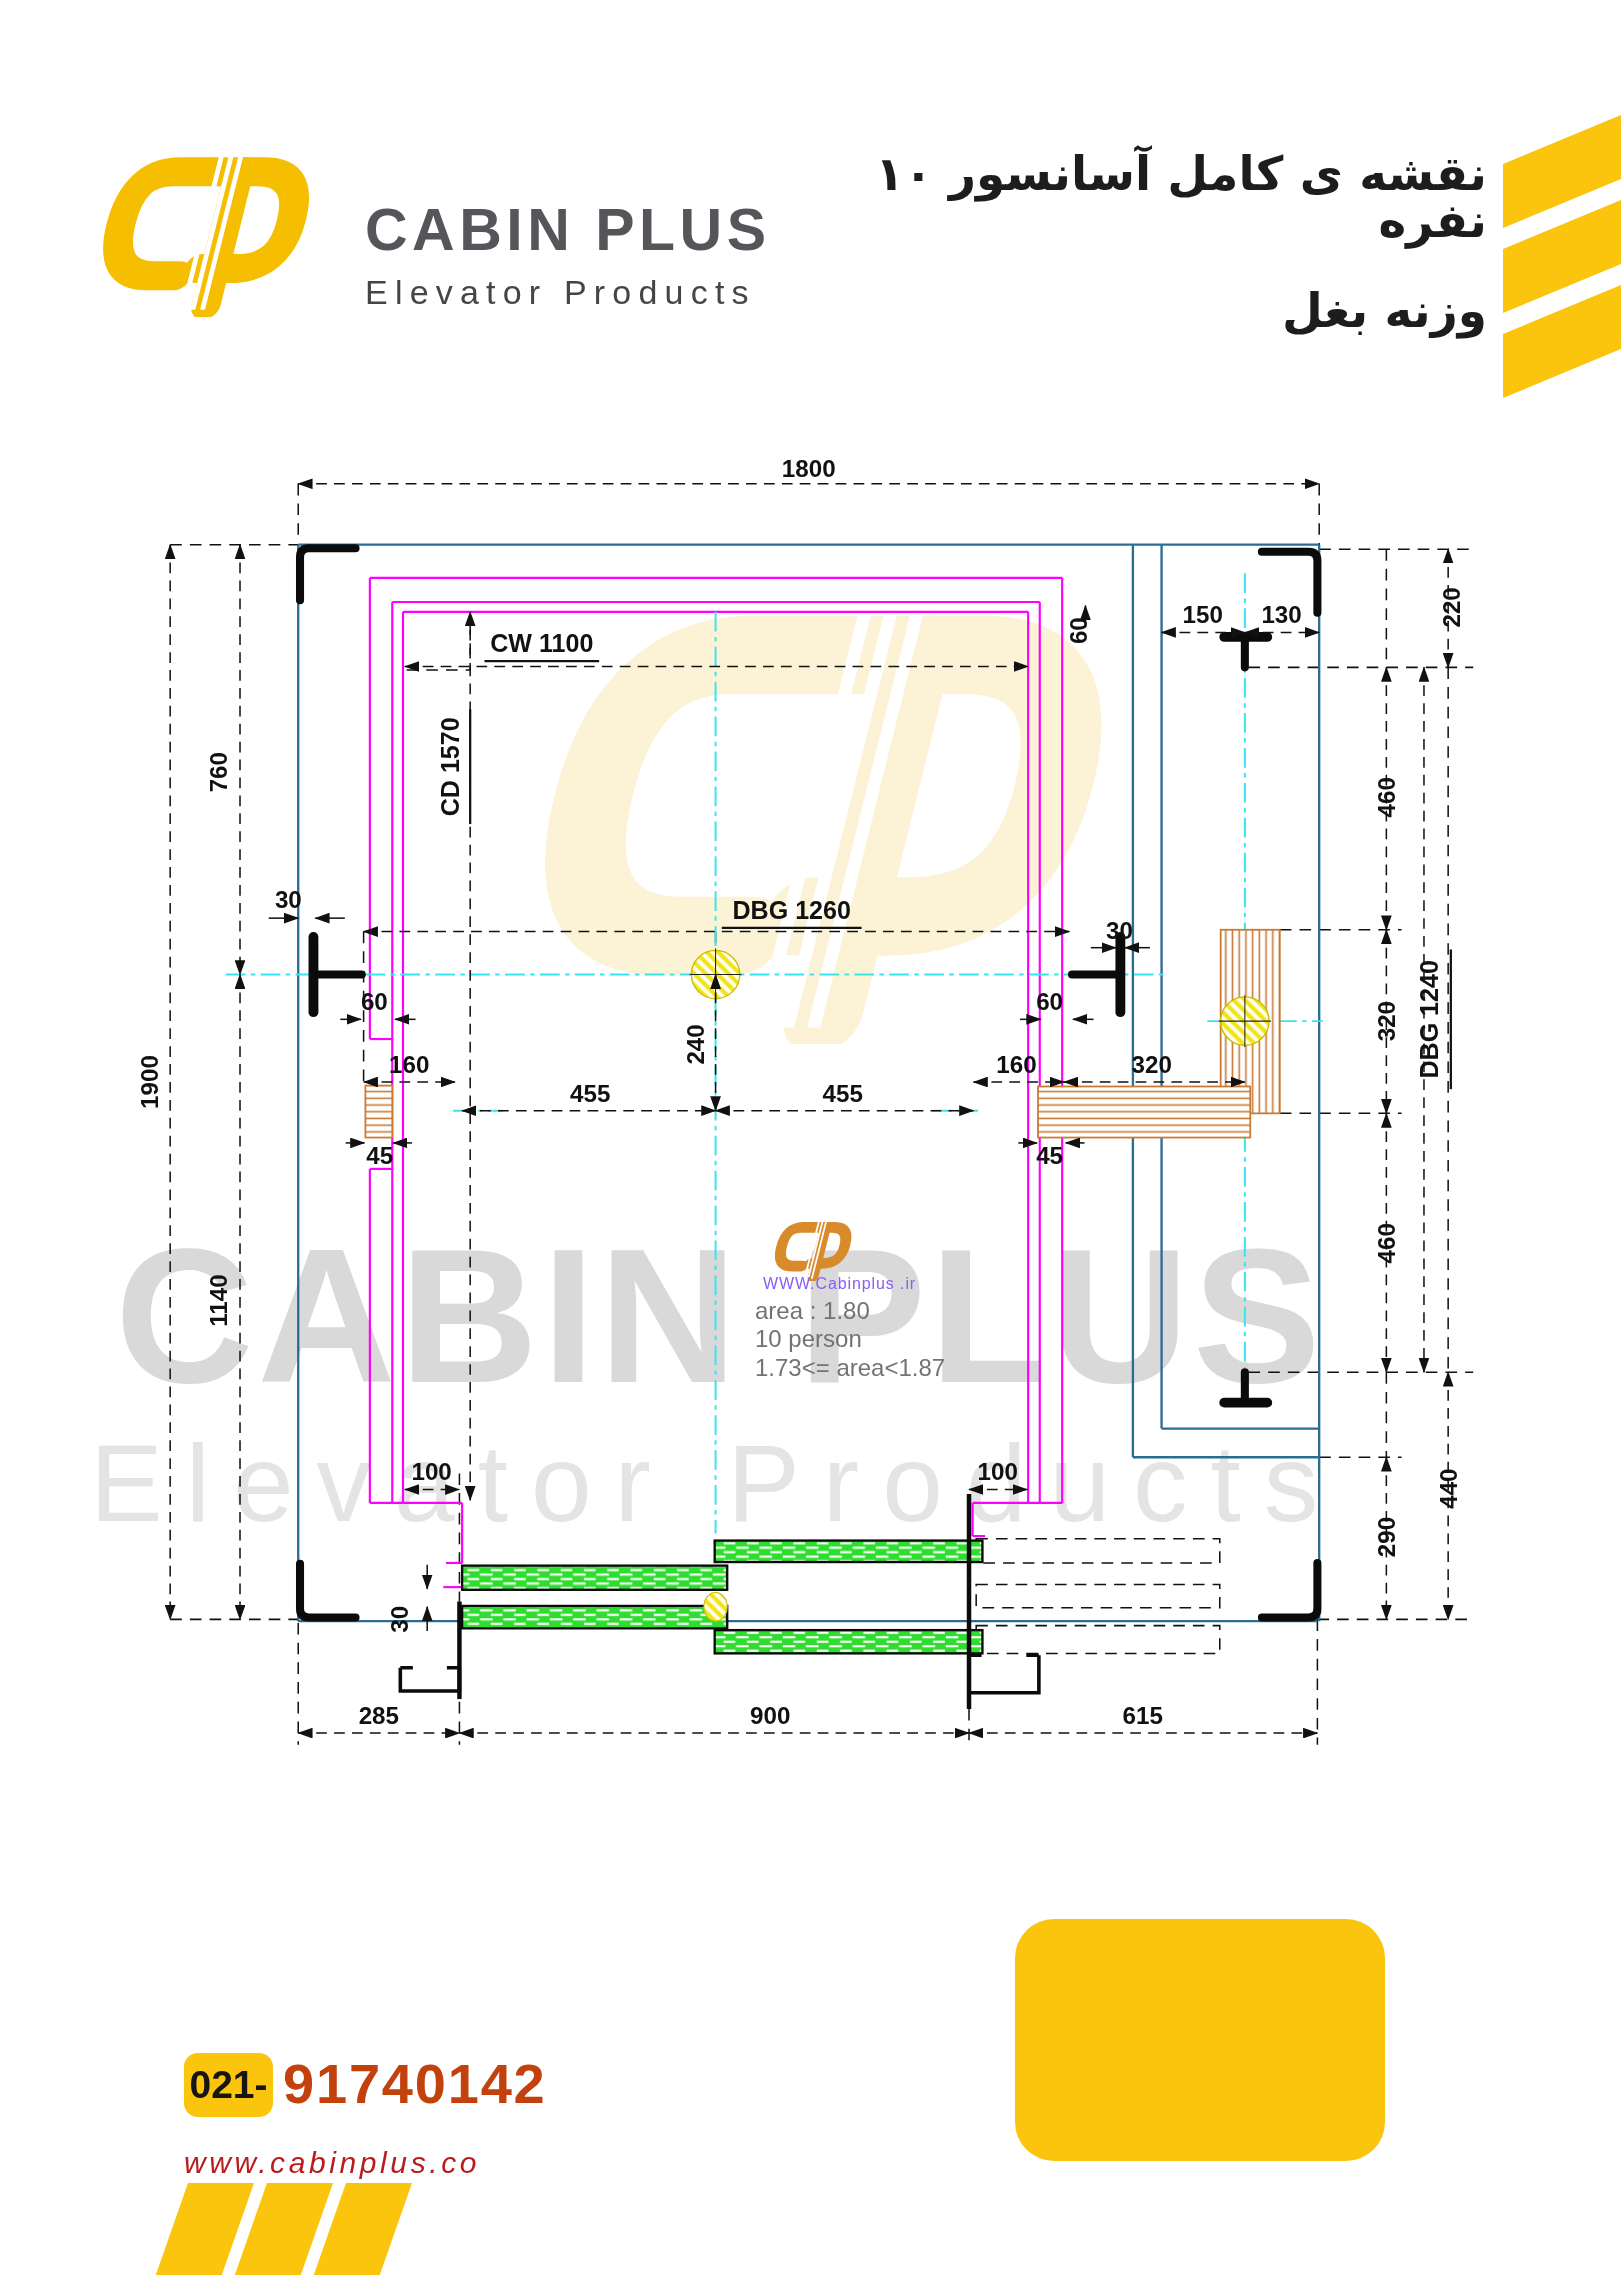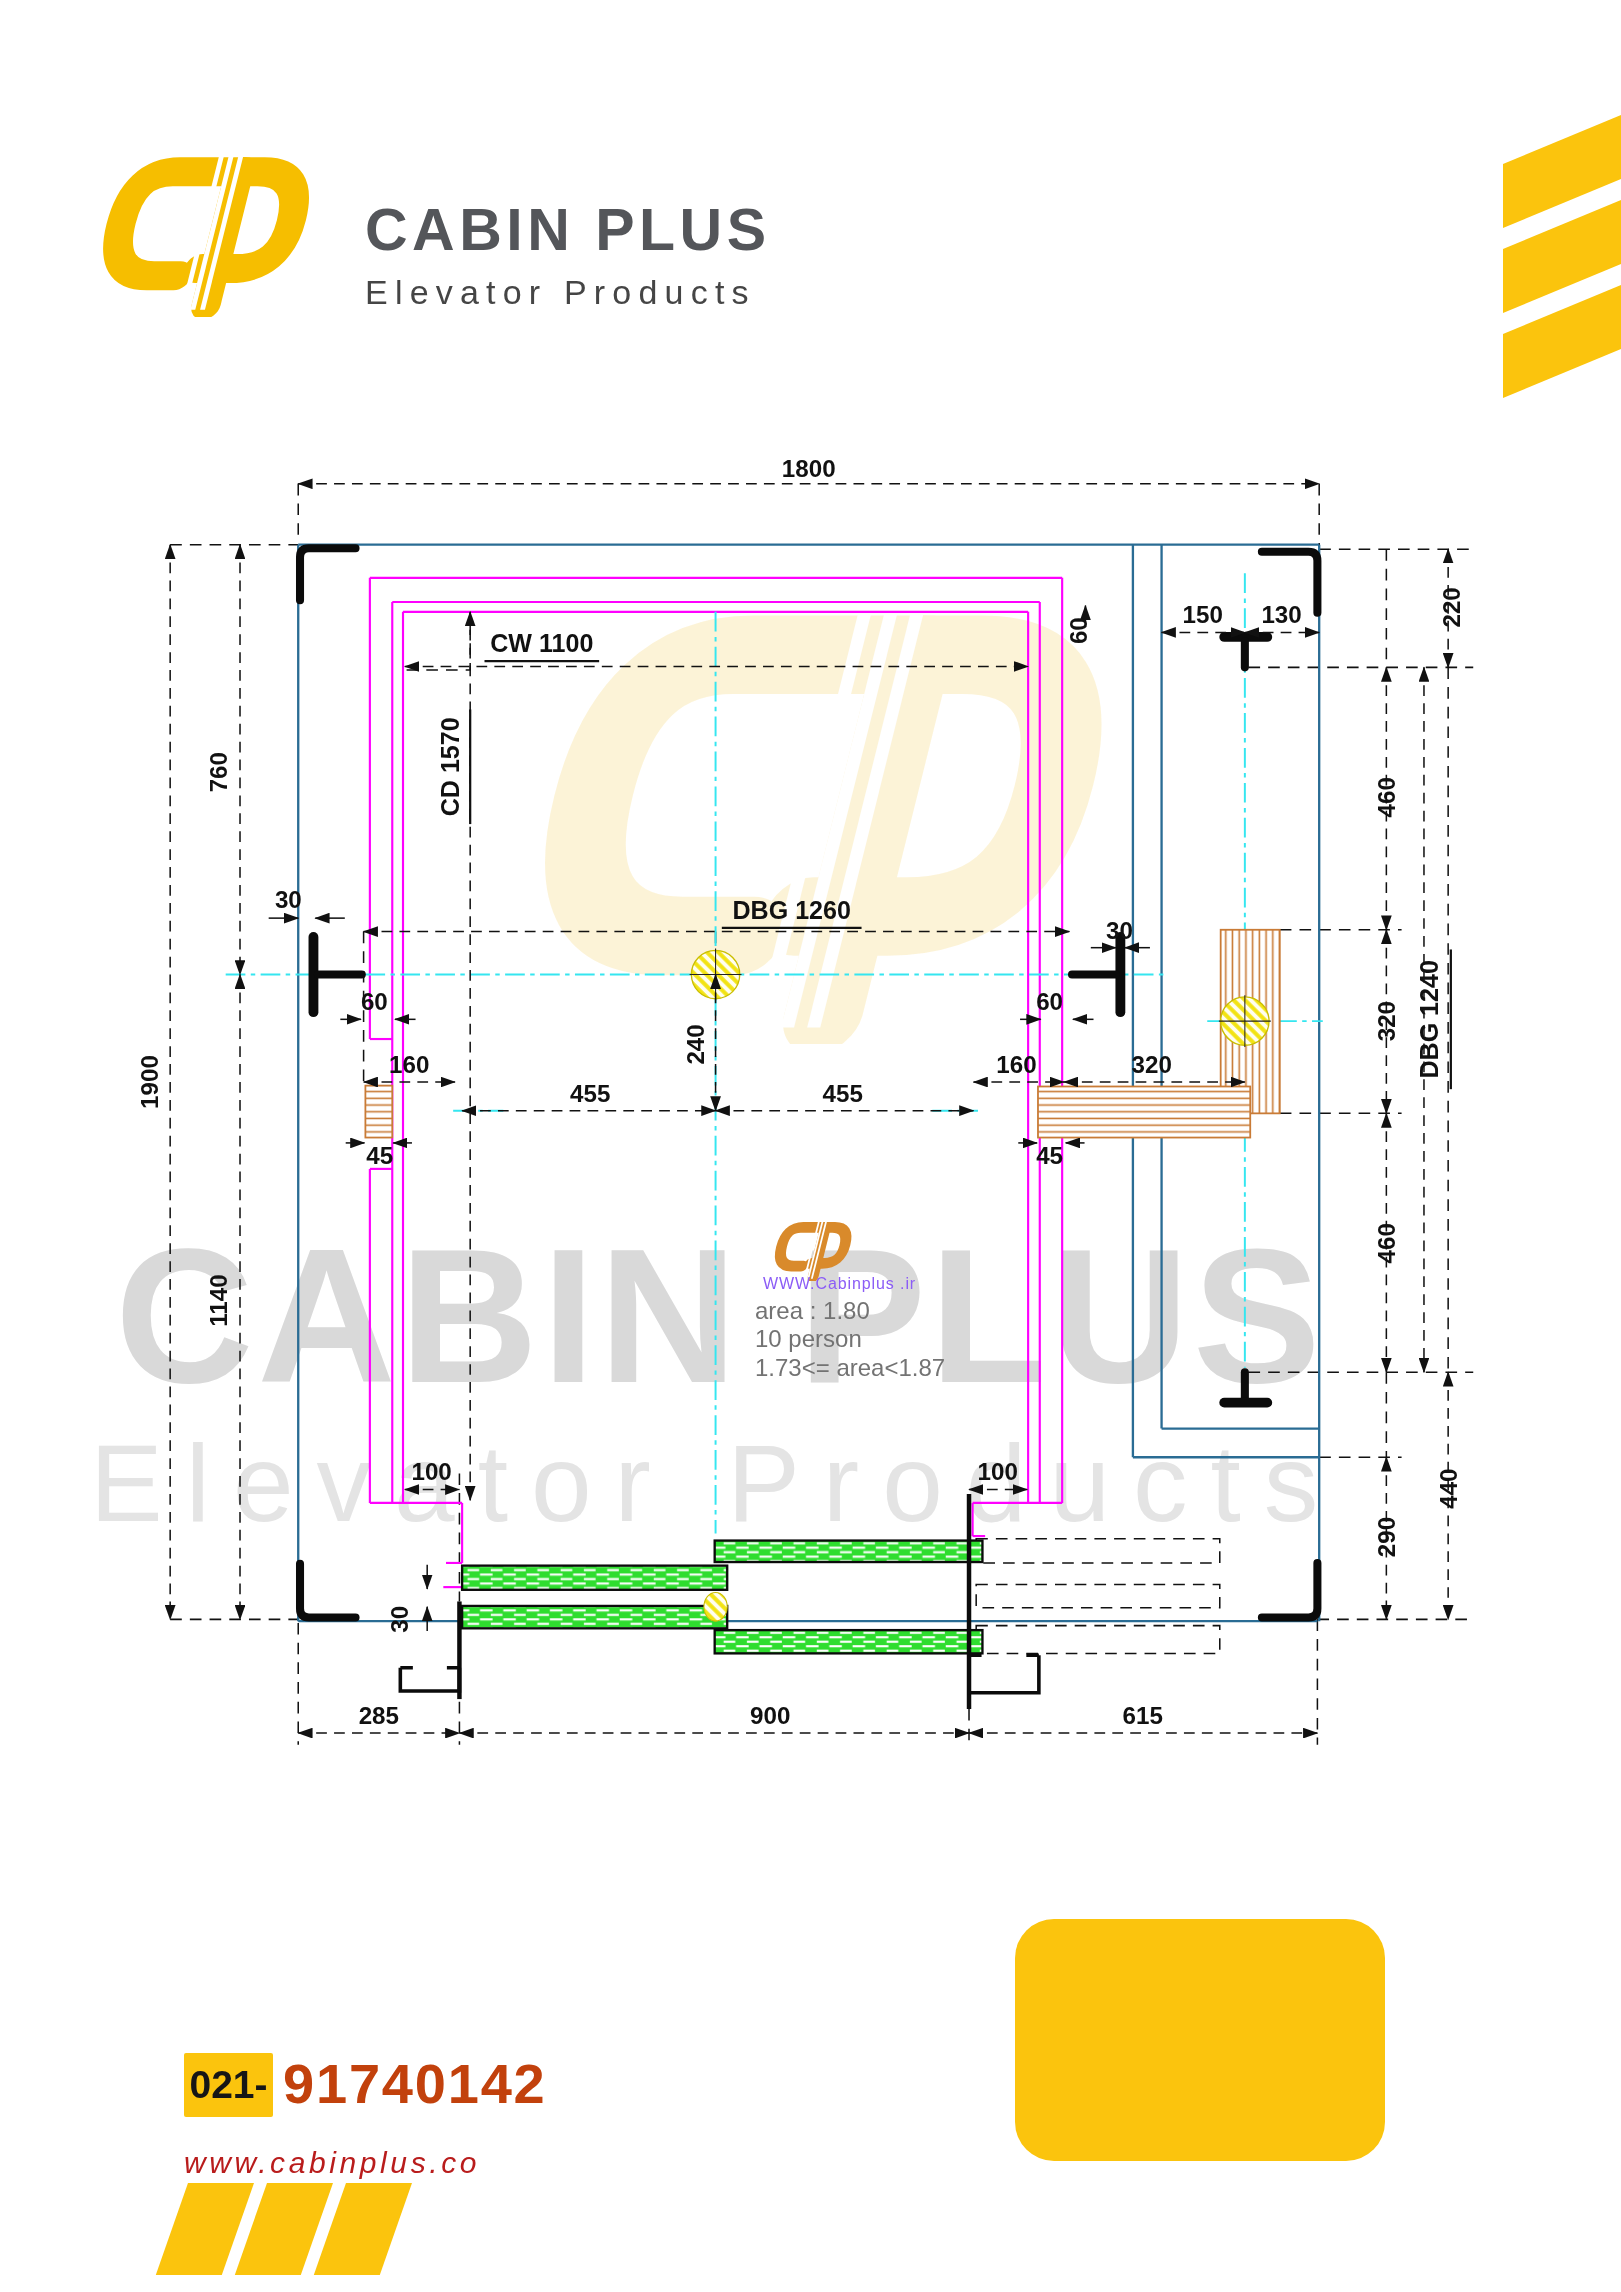--- a/index.html
+++ b/index.html
@@ -20,21 +20,21 @@
 
   
   .wm1{left:115px;top:1220px;font-size:192px;font-weight:bold;letter-spacing:3.6px;color:#d9d9d9;white-space:nowrap;line-height:1;}
   .wm2{left:90px;top:1429px;font-size:109px;font-weight:400;letter-spacing:23px;color:#e4e4e4;white-space:nowrap;line-height:1;}
 
   
   .cab-info{left:755px;top:1297px;font-size:24px;color:#737373;line-height:1.18;}
   .wm-site{left:763px;top:1275px;font-size:16px;color:#8b5cf6;letter-spacing:0.9px;}
 
   
-  .phone-badge{left:184px;top:2053px;width:89px;height:64px;background:#FBC40D;border-radius:2px;
+  .phone-badge{left:184px;top:2053px;width:89px;height:64px;background:#FBC40D;border-radius:14px;
                display:flex;align-items:center;justify-content:center;font-size:39px;font-weight:bold;color:#161616;}
   .phone-num{left:283px;top:2051px;font-size:56px;font-weight:bold;color:#c2410c;letter-spacing:1.8px;}
   .website{left:184px;top:2146px;font-size:30px;font-weight:500;color:#b91c1c;letter-spacing:3.6px;font-style:italic;}
   .badge10{left:1015px;top:1919px;width:370px;height:242px;background:#FBC40D;border-radius:39px;}
   .badge10-num{left:1015px;top:1811px;width:370px;text-align:center;font-size:356px;line-height:340px;
                font-weight:bold;color:#262626;letter-spacing:-9px;}
 
   svg text{font-family:"Liberation Sans","DejaVu Sans",sans-serif;}
   .dimtxt{font-size:27px;font-weight:bold;fill:#111;text-anchor:middle;}
   .lbltxt{font-size:28px;font-weight:bold;fill:#111;text-anchor:middle;}
@@ -59,20 +59,24 @@
     </g>
     <g transform="translate(46,0) skewX(-14) translate(0,10)" stroke="#ffffff" stroke-width="8">
       <line x1="196" y1="290" x2="196" y2="30"></line>
       <line x1="212" y1="290" x2="212" y2="30"></line>
       <line x1="228" y1="290" x2="228" y2="30"></line>
     </g>
   </svg>
   <div class="abs brand-text">
     <div class="brand-name">CABIN PLUS</div>
     <div class="brand-sub">Elevator Products</div>
+  </div>
+  <div class="abs fa-title">
+    <div class="fa-line1">نقشه ی کامل آسانسور ۱۰ نفره</div>
+    <div class="fa-line2">وزنه بغل</div>
   </div>
   <div class="abs stripe-tr" style="top:164px;"></div>
   <div class="abs stripe-tr" style="top:249px;"></div>
   <div class="abs stripe-tr" style="top:334px;"></div>
 
   <div class="abs wm1">CABIN PLUS</div>
   <div class="abs wm2">Elevator Products</div>
 
   <svg class="abs" style="left:488px;top:537px;opacity:0.16;" width="654" height="507" viewBox="0 0 400 310">
     <g transform="translate(46,0) skewX(-14) translate(0,10)" fill="none" stroke="#EFB810" stroke-width="48" stroke-linecap="round" stroke-linejoin="round">

